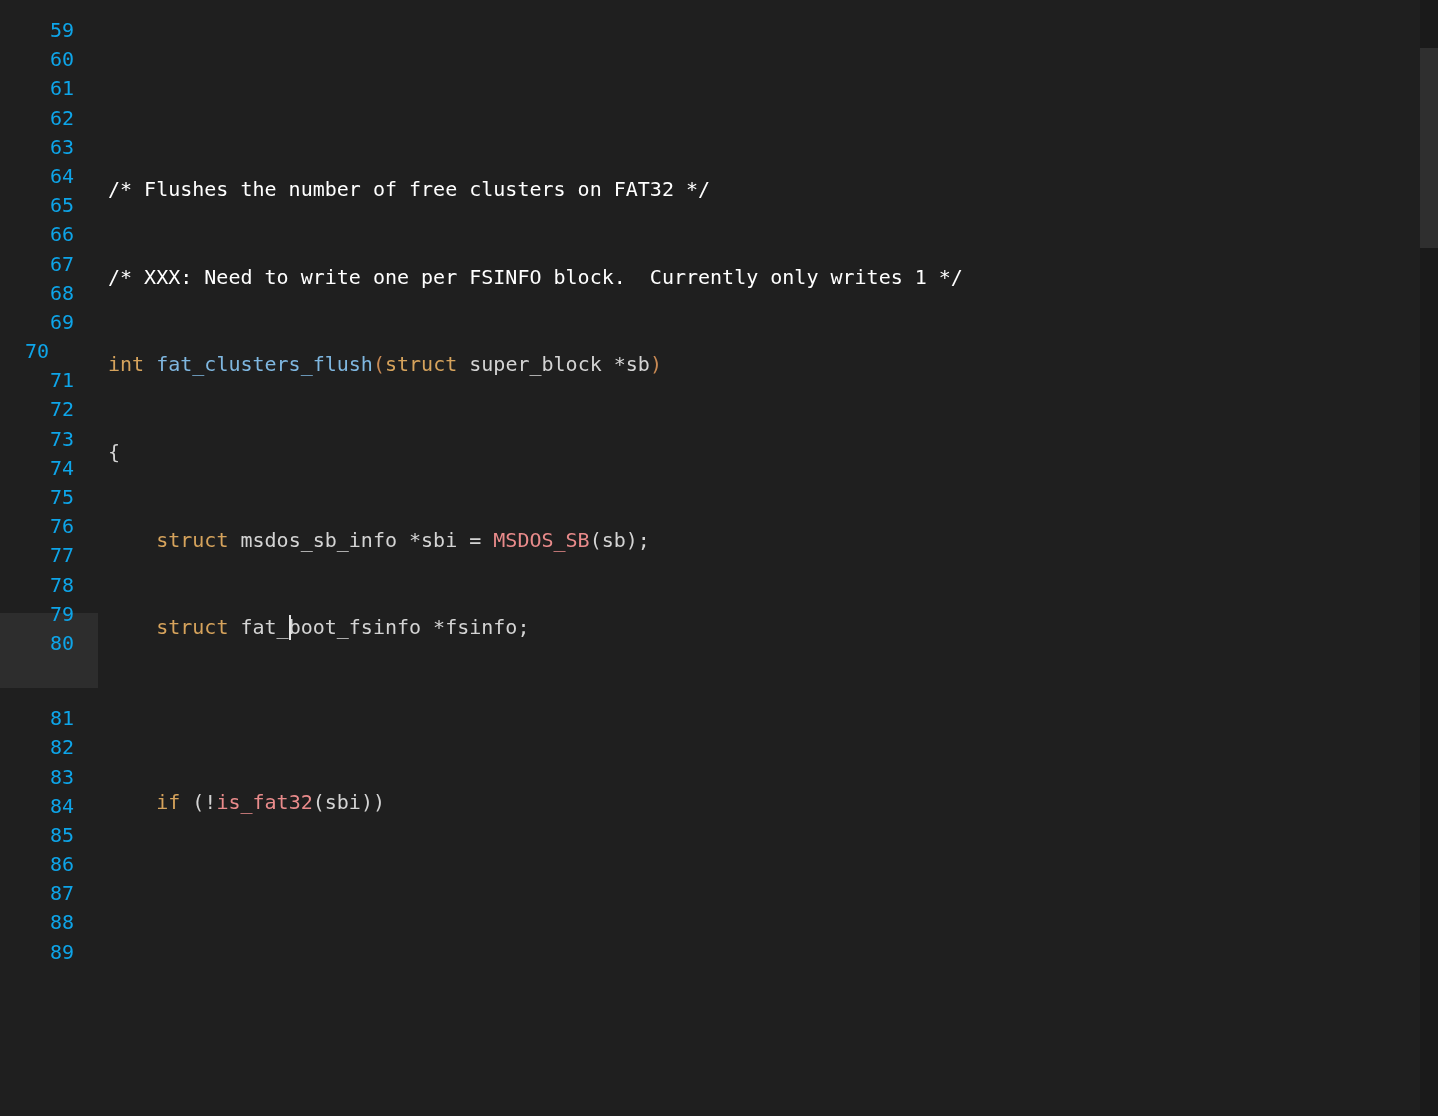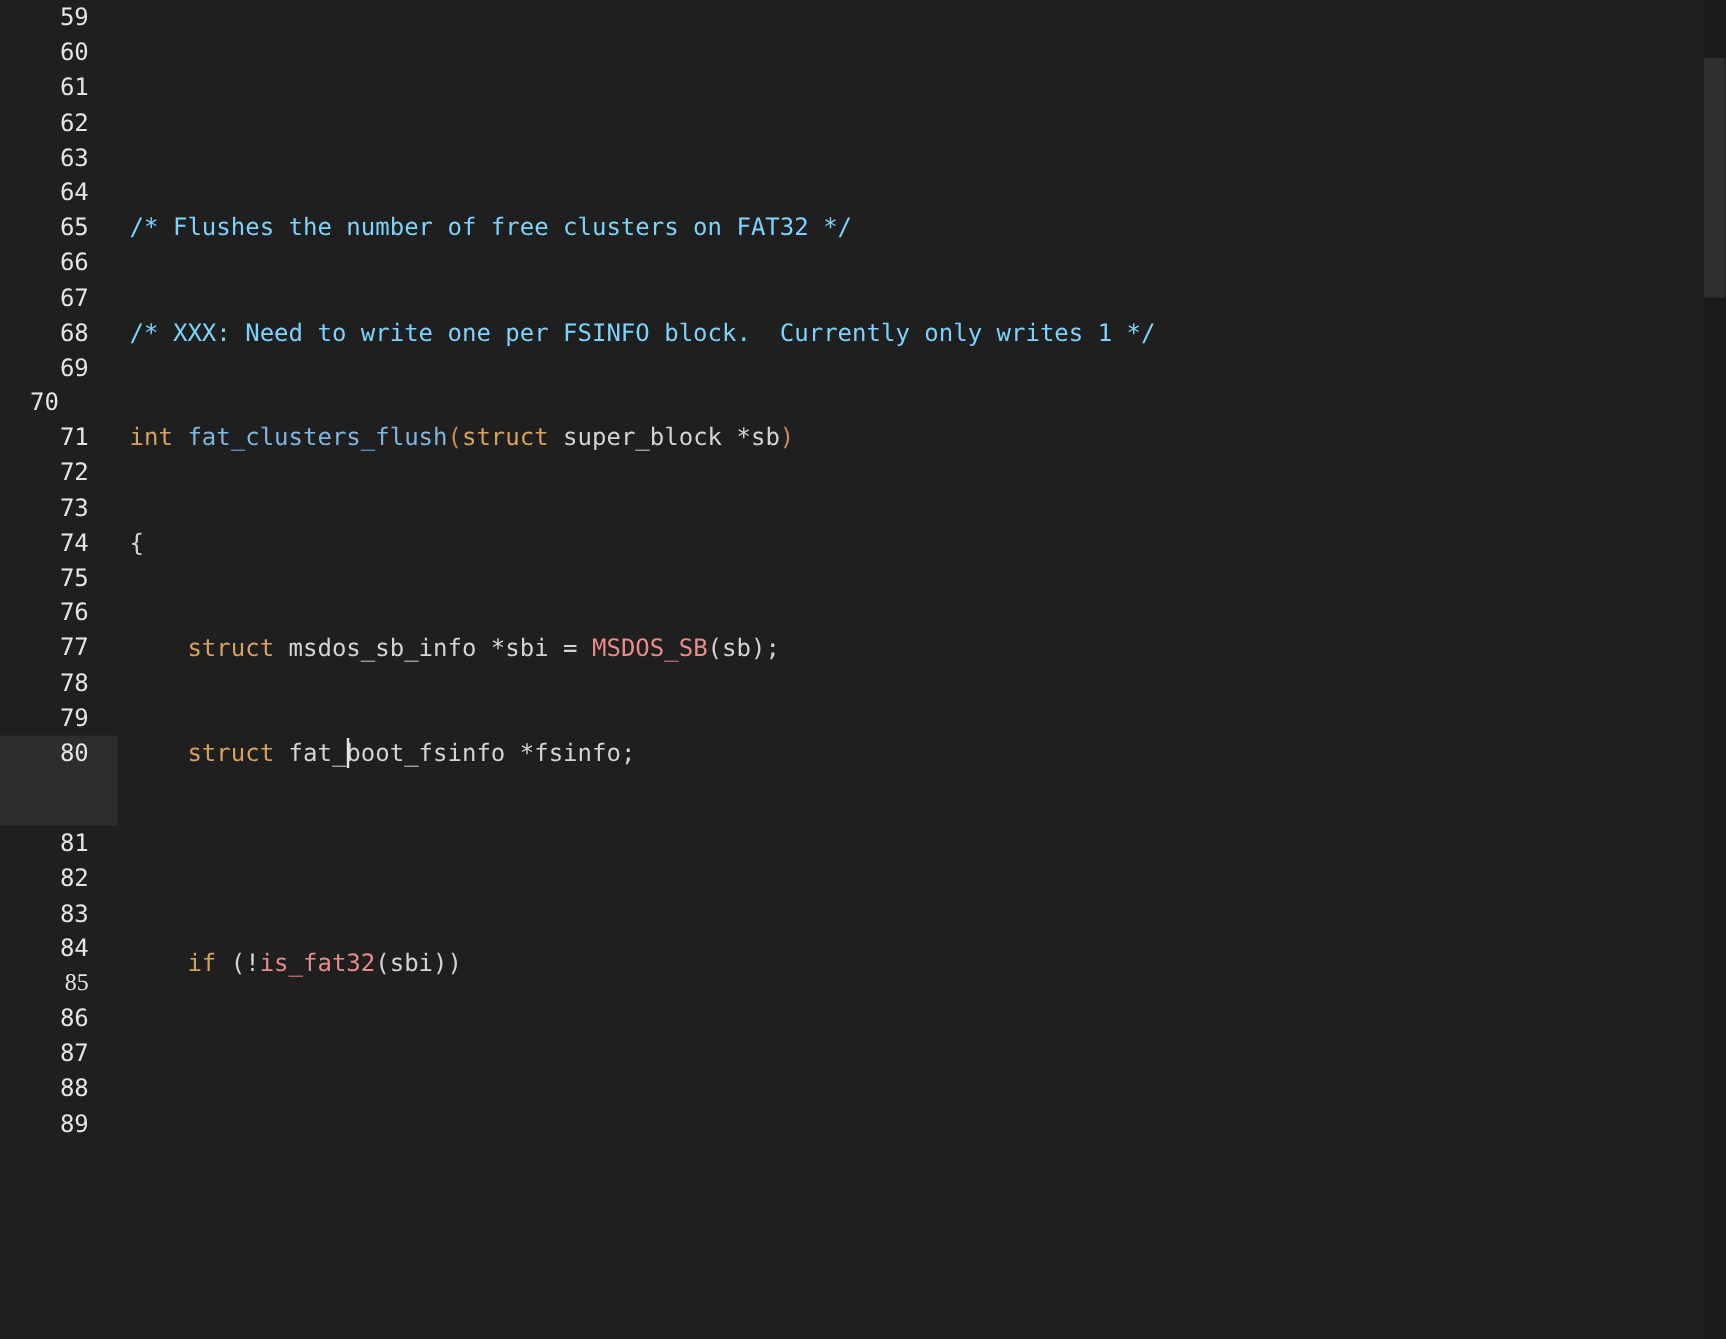--- a/index.html
+++ b/index.html
@@ -1,21 +1,21 @@
 <!DOCTYPE html>
 <html><head>
 <meta charset="utf-8">
 <style>
   html,body{margin:0;padding:0;background:#1f1f1f;color:#d4d4d4;font-family:Menlo,Consolas,"DejaVu Sans Mono",monospace;font-size:20px;line-height:29.2px;overflow:hidden}
   .editor{width:1438px;height:1116px;position:relative;overflow:hidden}
-  .gutter{position:absolute;left:0;top:0;width:98px;color:#e5e5e5;user-select:none}
+  .gutter{position:absolute;left:0;top:16px;width:98px;color:#0ea5e9;user-select:none}
   .gutter div{text-align:right;padding-right:24px;height:29.2px}
   .code{position:absolute;left:108px;top:0;right:0;white-space:pre}
   .row{height:29.2px}
-  .c-com{color:#7dd3fc}
+  .c-com{color:#ffffff}
   .c-kw{color:#d6a35c}
   .c-type{color:#d6a35c}
   .c-fn{color:#7fb7e0}
   .c-call{color:#e98b8b}
   .c-num{color:#c98a54}
   .c-p{color:#c98a54}
   .highlight{position:absolute;left:0;top:0;width:98px;height:90px;background:#2d2d2d}
   .scroll{position:absolute;right:0;top:0;width:18px;height:1116px;background:#1a1a1a}
   .scroll-thumb{position:absolute;right:0;top:48px;width:18px;height:200px;background:#2f2f2f}
   .cursor{position:absolute;width:2px;height:25px;background:#e6e6e6}
@@ -52,21 +52,21 @@
       <div style="height: 29.2px; line-height: 29.2px;">76</div>
       <div style="height: 29.2px; line-height: 29.2px;">77</div>
       <div style="height: 29.2px; line-height: 29.2px;">78</div>
       <div style="height: 29.2px; line-height: 29.2px;">79</div>
       <div style="height: 29.2px; line-height: 29.2px;">80</div>
       <div style="height: 46px; line-height: 46px;"></div>
       <div style="height: 29.2px; line-height: 29.2px;">81</div>
       <div style="height: 29.2px; line-height: 29.2px;">82</div>
       <div style="height: 29.2px; line-height: 29.2px;">83</div>
       <div style="height: 29.2px; line-height: 29.2px;">84</div>
-      <div style="height: 29.2px; line-height: 29.2px; font-family: Liberation Serif, serif;">85</div>
+      <div style="height: 29.2px; line-height: 29.2px;">85</div>
       <div style="height: 29.2px; line-height: 29.2px; padding-left: 43px;">86</div>
       <div style="height: 29.2px; line-height: 29.2px;">87</div>
       <div style="height: 29.2px; line-height: 29.2px;">88</div>
       <div style="height: 29.2px; line-height: 29.2px;">89</div>
     </div>
 
   <div class="code" id="code">
 
     <div class="row"><span></span></div>
     <div class="row"><span class="c-com">/* Flushes the number of free clusters on FAT32 */</span></div>

